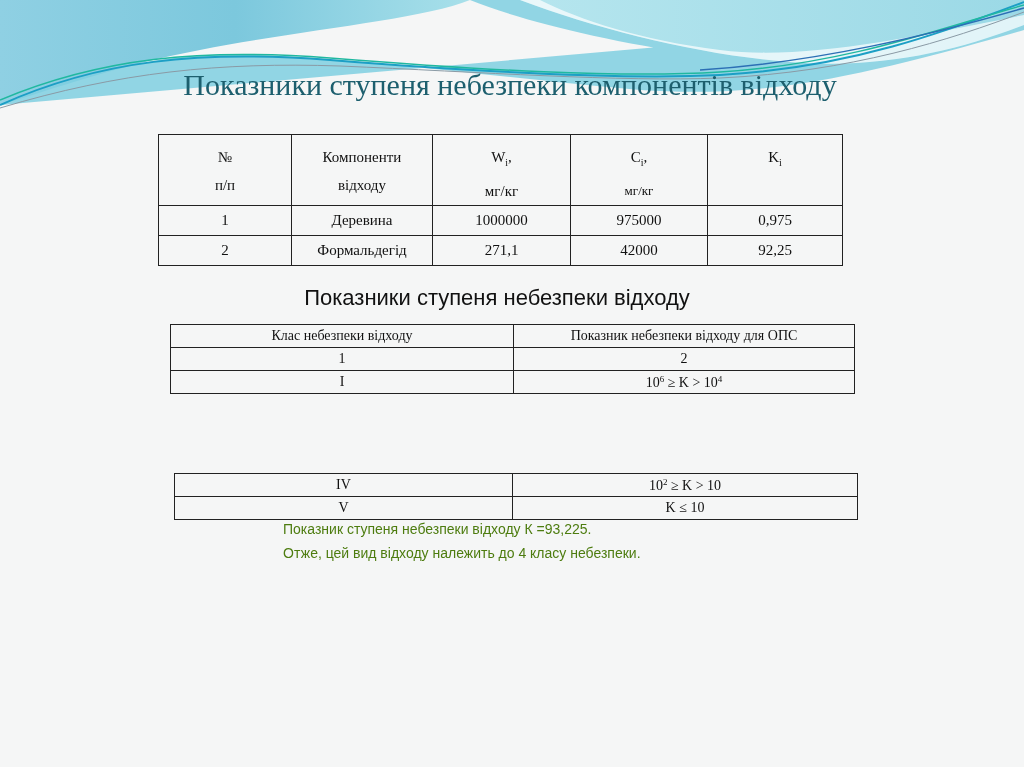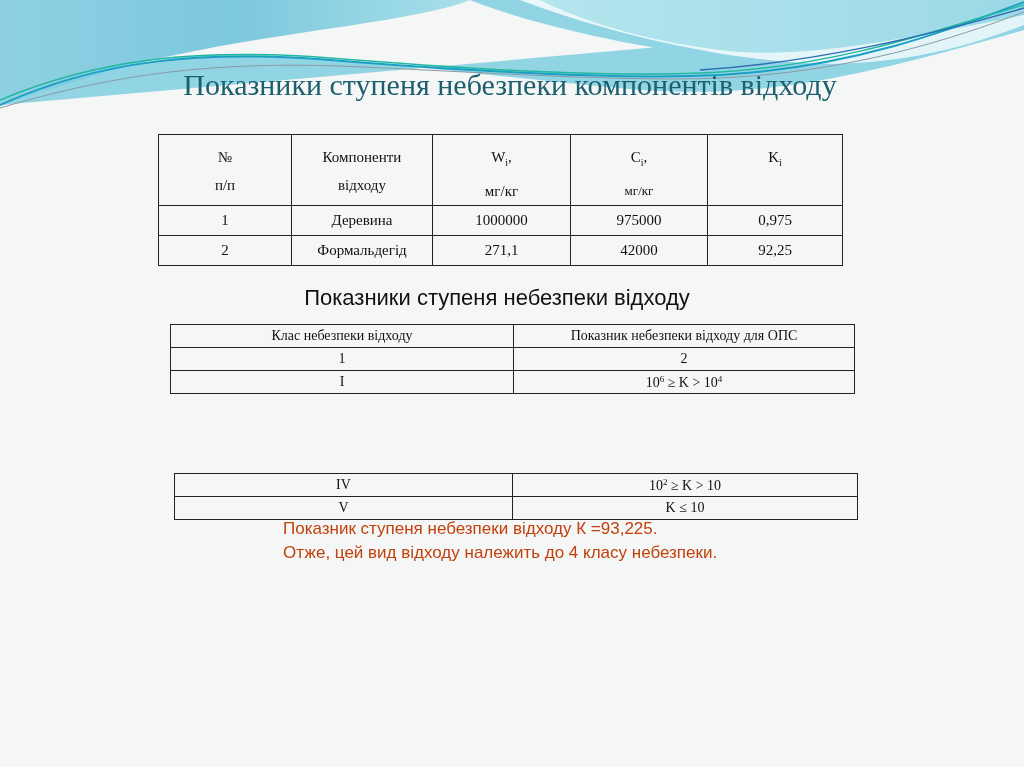--- a/index.html
+++ b/index.html
@@ -26,22 +26,22 @@
       position: absolute; left: 0; width: 1024px; top: 285px; text-align: center;
       font-size: 22px; color: #111; font-family: "Liberation Sans", sans-serif;
       transform: translateX(-15px);
     }
     .t2 { left: 170px; top: 324px; width: 685px; font-size: 14px; }
     .t2 td { height: 22px; border-radius: 7px; }
     .t3 { left: 174px; top: 448px; width: 684px; font-size: 14px; margin-top: 25px; }
     .t3 td { height: 22px; }
     sup { font-size: 9px; vertical-align: 5px; }
     .conclusion {
-      position: absolute; left: 283px; top: 517px; font-size: 17px;
-      font-family: "Liberation Sans", sans-serif; line-height: 24px; color: #c2410c;
+      position: absolute; left: 283px; top: 517px; font-size: 14px;
+      font-family: "Liberation Sans", sans-serif; line-height: 24px; color: #4d7c0f;
     }
   </style>
 </head>
 <body>
 
 <svg class="bg-waves" viewBox="0 0 1024 130" preserveAspectRatio="none">
   <defs>
     <linearGradient id="g1" x1="0" y1="0" x2="1" y2="0">
       <stop offset="0" stop-color="#8fd0e3"></stop>
       <stop offset="0.5" stop-color="#7cc8dd"></stop>

